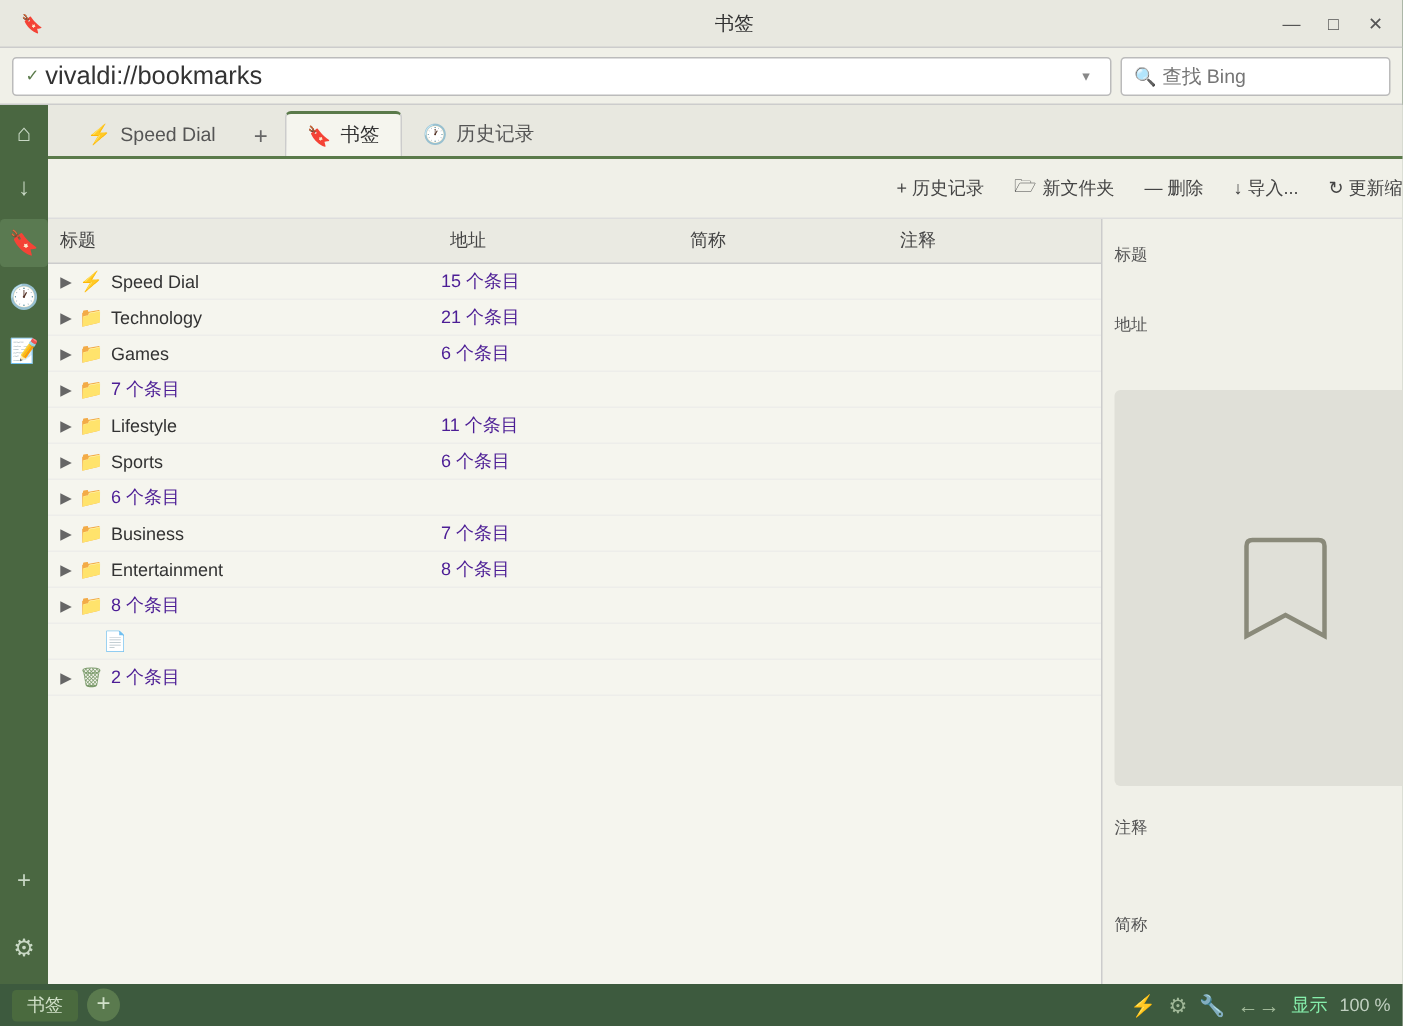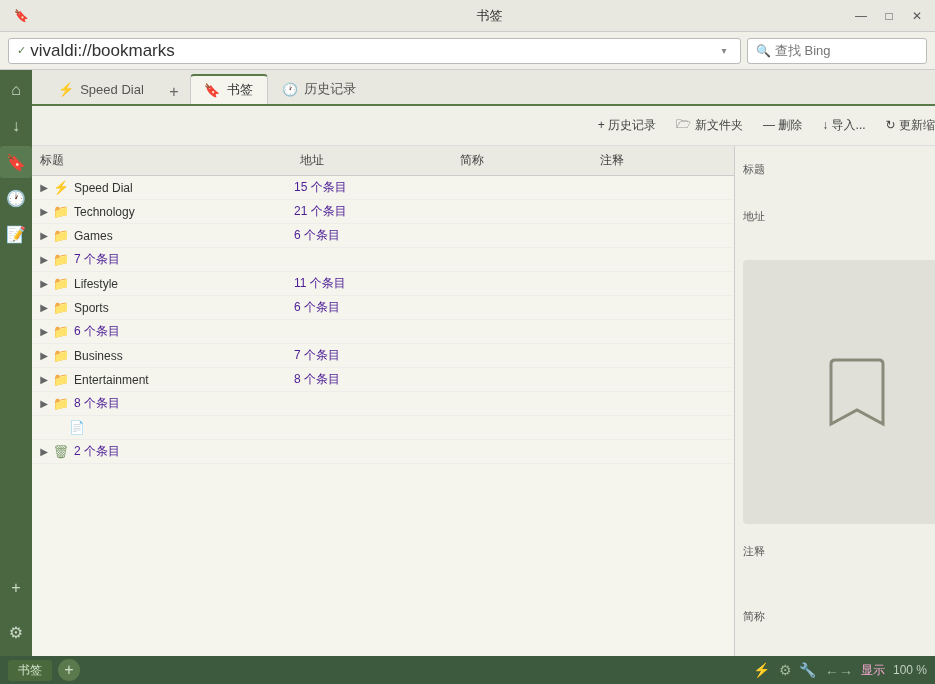--- a/index.html
+++ b/index.html
@@ -528,16 +528,16 @@
 <div class="status-bar">
   <div class="status-tab">
     <span>书签</span>
   </div>
   <div class="status-add-btn">+</div>
   <div class="status-right">
     <span class="status-icon">⚡</span>
     <span class="status-icon">⚙</span>
     <span class="status-icon">🔧</span>
     <span class="status-icon">←→</span>
-    <span class="status-icon" style="font-size:12px; color:#f9a8d4;">显示</span>
+    <span class="status-icon" style="font-size:12px; color:#86efac;">显示</span>
     <span class="status-icon" style="font-size:12px; color:#c0cfc0;text-align:center;">100 %</span>
   </div>
 </div>
 
 </body></html>

